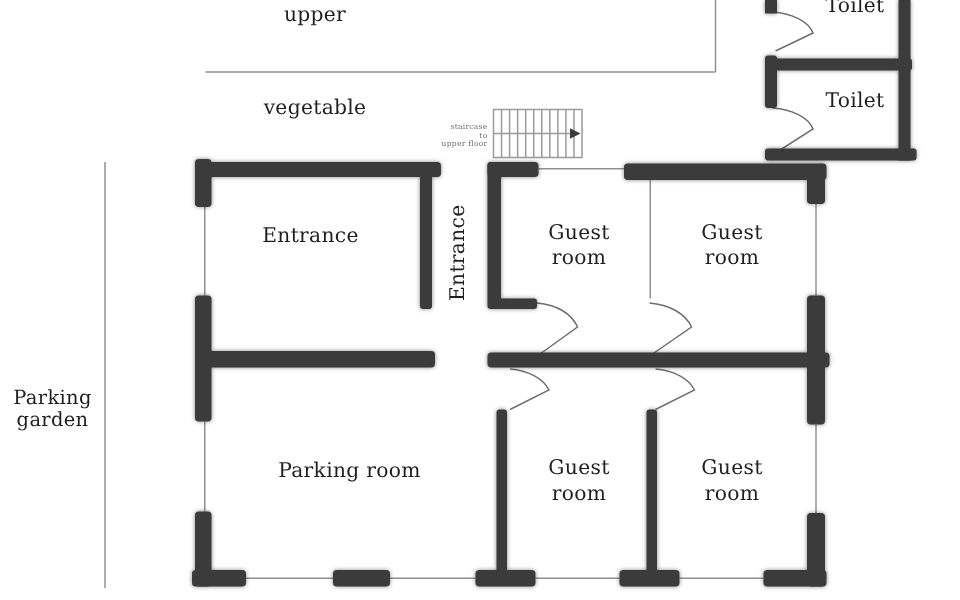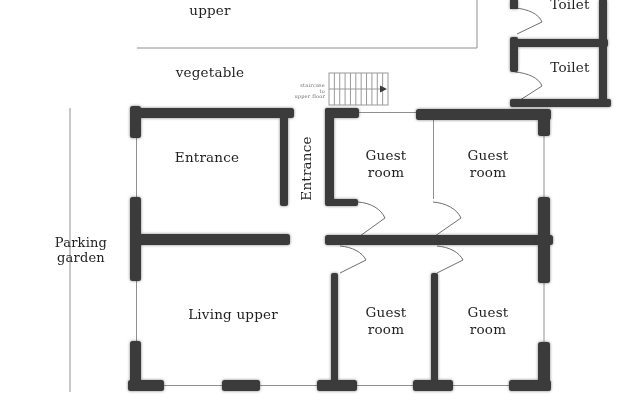--- a/index.html
+++ b/index.html
@@ -4,21 +4,21 @@
 <style>
   html,body{margin:0;padding:0;}
   body{
     width:640px;height:400px;position:relative;overflow:hidden;background:#ffffff;
     font-family:"DejaVu Serif","Liberation Serif",serif;
     color:var(--text,#1f1f1f);
   }
   .lbl{position:absolute;text-align:center;font-size:13.5px;line-height:17px;letter-spacing:.2px;}
   #lbl-garden{left:149px;top:0;width:122px;line-height:20px;}
   #lbl-footpath{left:149px;top:64px;width:122px;}
-  #lbl-parking{left:2px;top:235px;width:66px;font-size:13px;line-height:15px;margin-left:46px;}
+  #lbl-parking{left:2px;top:258px;width:66px;font-size:13px;line-height:15px;}
   #lbl-kitchen{left:157px;top:149px;width:100px;}
   #lbl-living{left:181px;top:306px;width:104px;}
   #lbl-guest-tl{left:358px;top:147px;width:56px;}
   #lbl-guest-tr{left:460px;top:147px;width:56px;}
   #lbl-guest-bl{left:358px;top:304px;width:56px;}
   #lbl-guest-br{left:460px;top:304px;width:56px;}
   #lbl-toilet-1{left:540px;top:-4px;width:60px;}
   #lbl-toilet-2{left:540px;top:59px;width:60px;}
   #lbl-entrance{left:266px;top:160px;width:80px;height:17px;transform:rotate(-90deg);transform-origin:center;}
   #lbl-stairnote{left:294px;top:83px;width:31px;font-size:5px;line-height:5.5px;text-align:right;color:var(--note,#6e6e6e);}
@@ -111,21 +111,21 @@
 <div class="lbl" id="lbl-garden">
   <span style="display:block">upper</span>
 </div>
 <div class="lbl" id="lbl-footpath">vegetable</div>
 <div class="lbl" id="lbl-parking">
   <span style="display:block">Parking</span>
   <span style="display:block">garden</span>
 </div>
 <div class="lbl" id="lbl-kitchen">Entrance</div>
 <div class="lbl" id="lbl-entrance">Entrance</div>
-<div class="lbl" id="lbl-living">Living upper</div>
+<div class="lbl" id="lbl-living">Parking room</div>
 <div class="lbl" id="lbl-guest-tl">Guest room</div>
 <div class="lbl" id="lbl-guest-tr">Guest room</div>
 <div class="lbl" id="lbl-guest-bl">Guest room</div>
 <div class="lbl" id="lbl-guest-br">Guest room</div>
 <div class="lbl" id="lbl-toilet-1">Toilet</div>
 <div class="lbl" id="lbl-toilet-2">Toilet</div>
 <div class="lbl" id="lbl-stairnote">
   <span style="display:block">staircase to</span>
   <span style="display:block">upper floor</span>
 </div>

